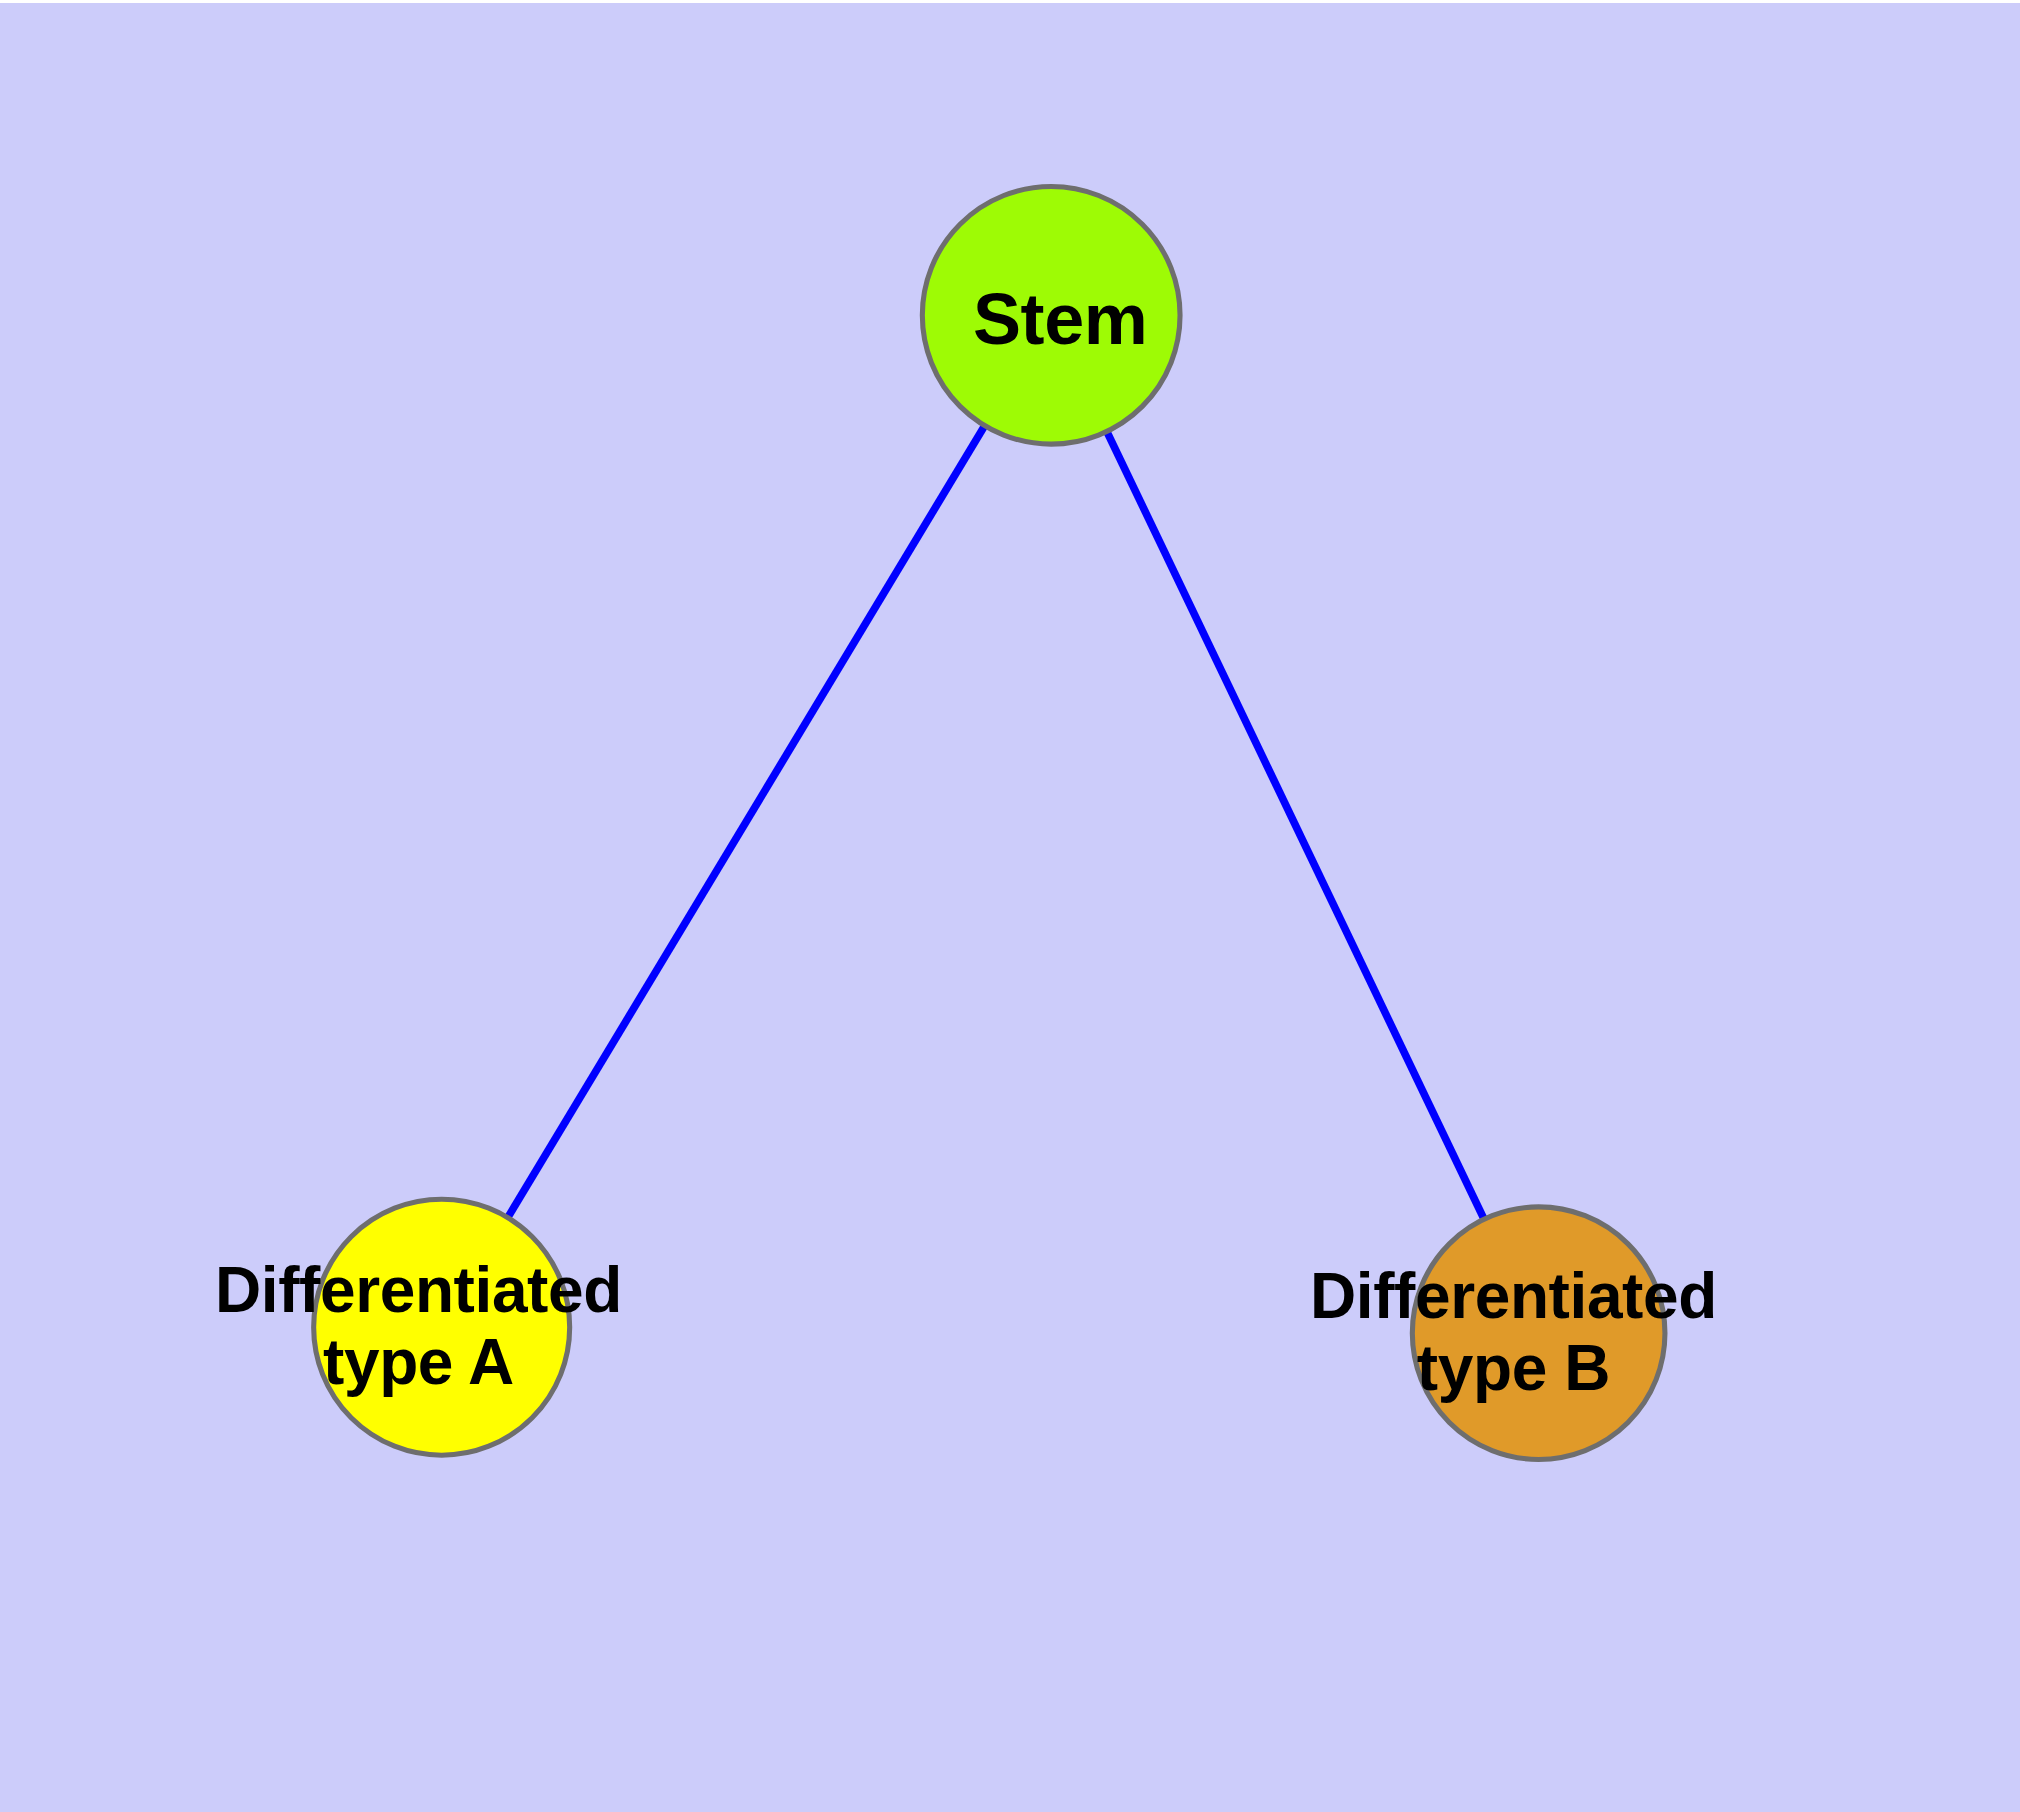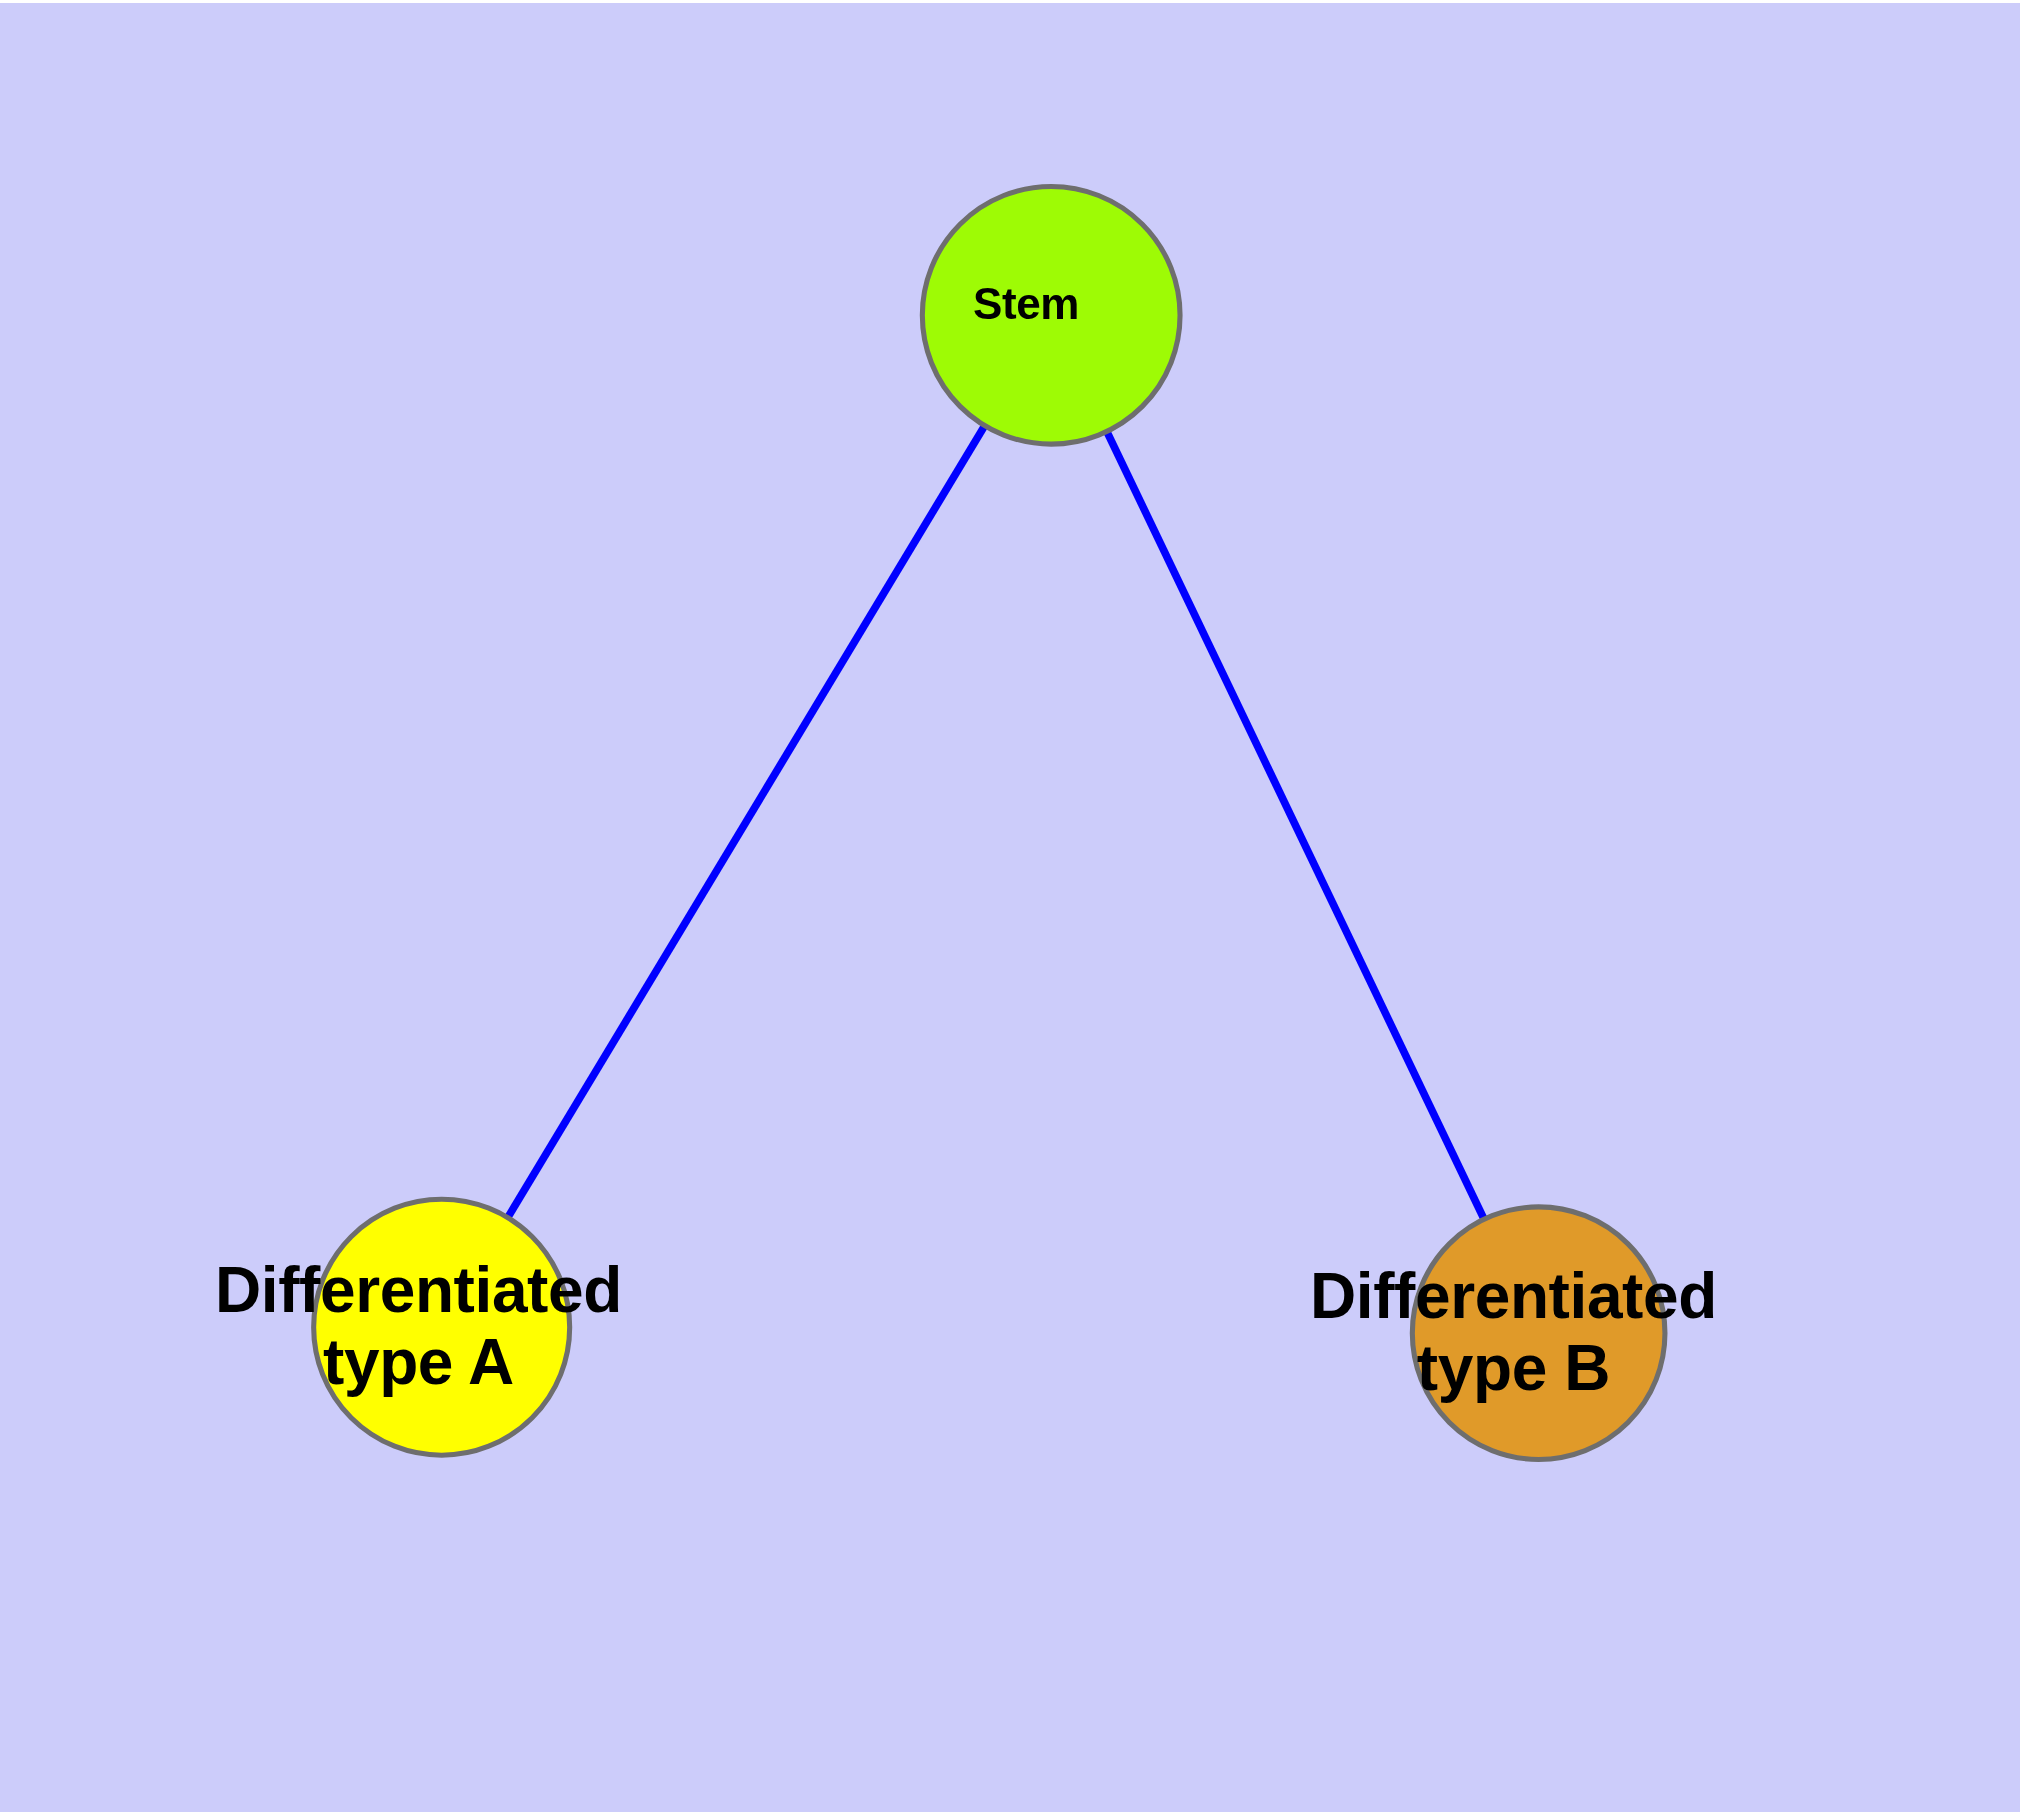--- a/index.html
+++ b/index.html
@@ -58,21 +58,21 @@
         <line x1="1240" y1="372" x2="1815" y2="1573" stroke="#0000ff" stroke-width="9" stroke-linecap="butt"></line>
       </g>
     <g id="node-layer">
         <circle cx="1240" cy="372" r="152" fill="#9efb05" stroke="#6e6e6e" stroke-width="6"></circle>
         <circle cx="521" cy="1566" r="151" fill="#ffff00" stroke="#6e6e6e" stroke-width="6"></circle>
         <circle cx="1815" cy="1573" r="149" fill="#e09a29" stroke="#6e6e6e" stroke-width="6"></circle>
       </g>
   </svg>
 
   <div id="label-layer">
-      <div class="node-label" style="font-size: 44px; left: 973px; top: 279px;">Stem</div>
+      <div class="node-label" style="font-size: 72px; left: 973px; top: 279px;">Stem</div>
       <div class="node-label" style="font-size: 64px; left: 215px; top: 1255px;">Differentiated
 type A</div>
       <div class="node-label" style="font-size: 64px; left: 1310px; top: 1261px;">Differentiated
 type B</div>
     </div>
 
 </div>
 
 
 </body></html>

